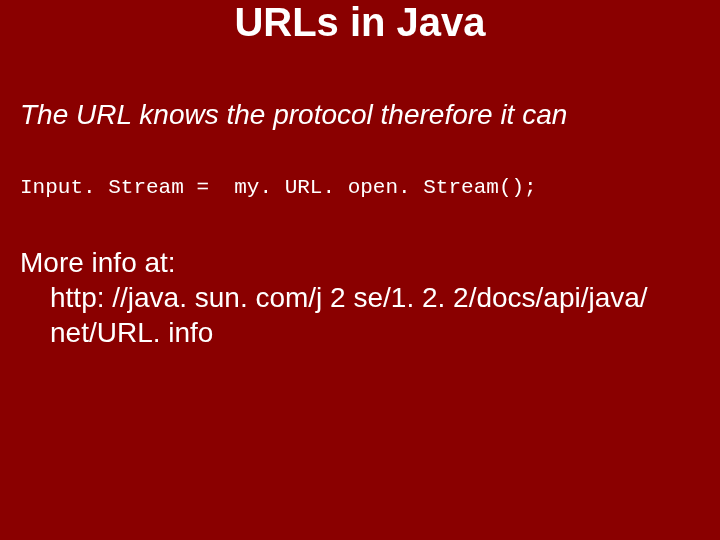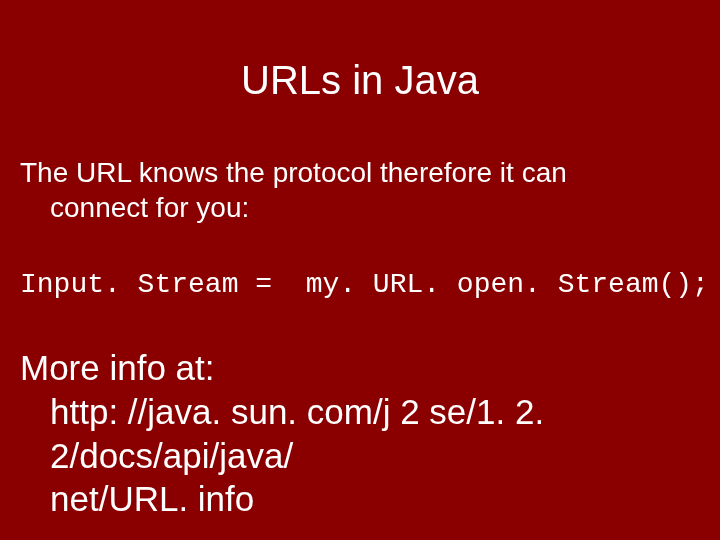--- a/index.html
+++ b/index.html
@@ -12,61 +12,60 @@
       overflow: hidden;
     }
     .slide {
       width: 100%;
       height: 100%;
       padding: 0 20px;
     }
     .title {
       font-size: 40px;
       text-align: center;
-      padding-top: 58px;
       padding-bottom: 52px;
-      font-weight: normal;
+      font-weight: bold;
     }
     .body-text {
       font-size: 28px;
       line-height: 1.25;
       margin-bottom: 44px;
       padding-left: 0;
+      font-style: italic;
     }
     .body-text .indent {
       display: block;
       padding-left: 30px;
     }
     .body-text .first-line {
       display: block;
     }
     .code {
       font-family: "Courier New", Courier, monospace;
-      font-size: 28px;
+      font-size: 21px;
       margin-bottom: 46px;
       white-space: pre;
     }
     .more {
-      font-size: 35px;
+      font-size: 28px;
       line-height: 1.25;
     }
     .more .indent {
       display: block;
       padding-left: 30px;
     }
   </style>
 </head>
 <body>
 
 <div class="slide">
   <h1 class="title">URLs in Java</h1>
 
   <div class="body-text">
     <span class="first-line">The URL knows the protocol therefore it can</span>
-    <span class="indent">connect for you:</span>
   </div>
 
   <div class="code">Input. Stream =  my. URL. open. Stream();</div>
 
   <div class="more">
     <span>More info at:</span>
     <span class="indent">http: //java. sun. com/j 2 se/1. 2. 2/docs/api/java/</span>
     <span class="indent">net/URL. info</span>
   </div>
 </div>

